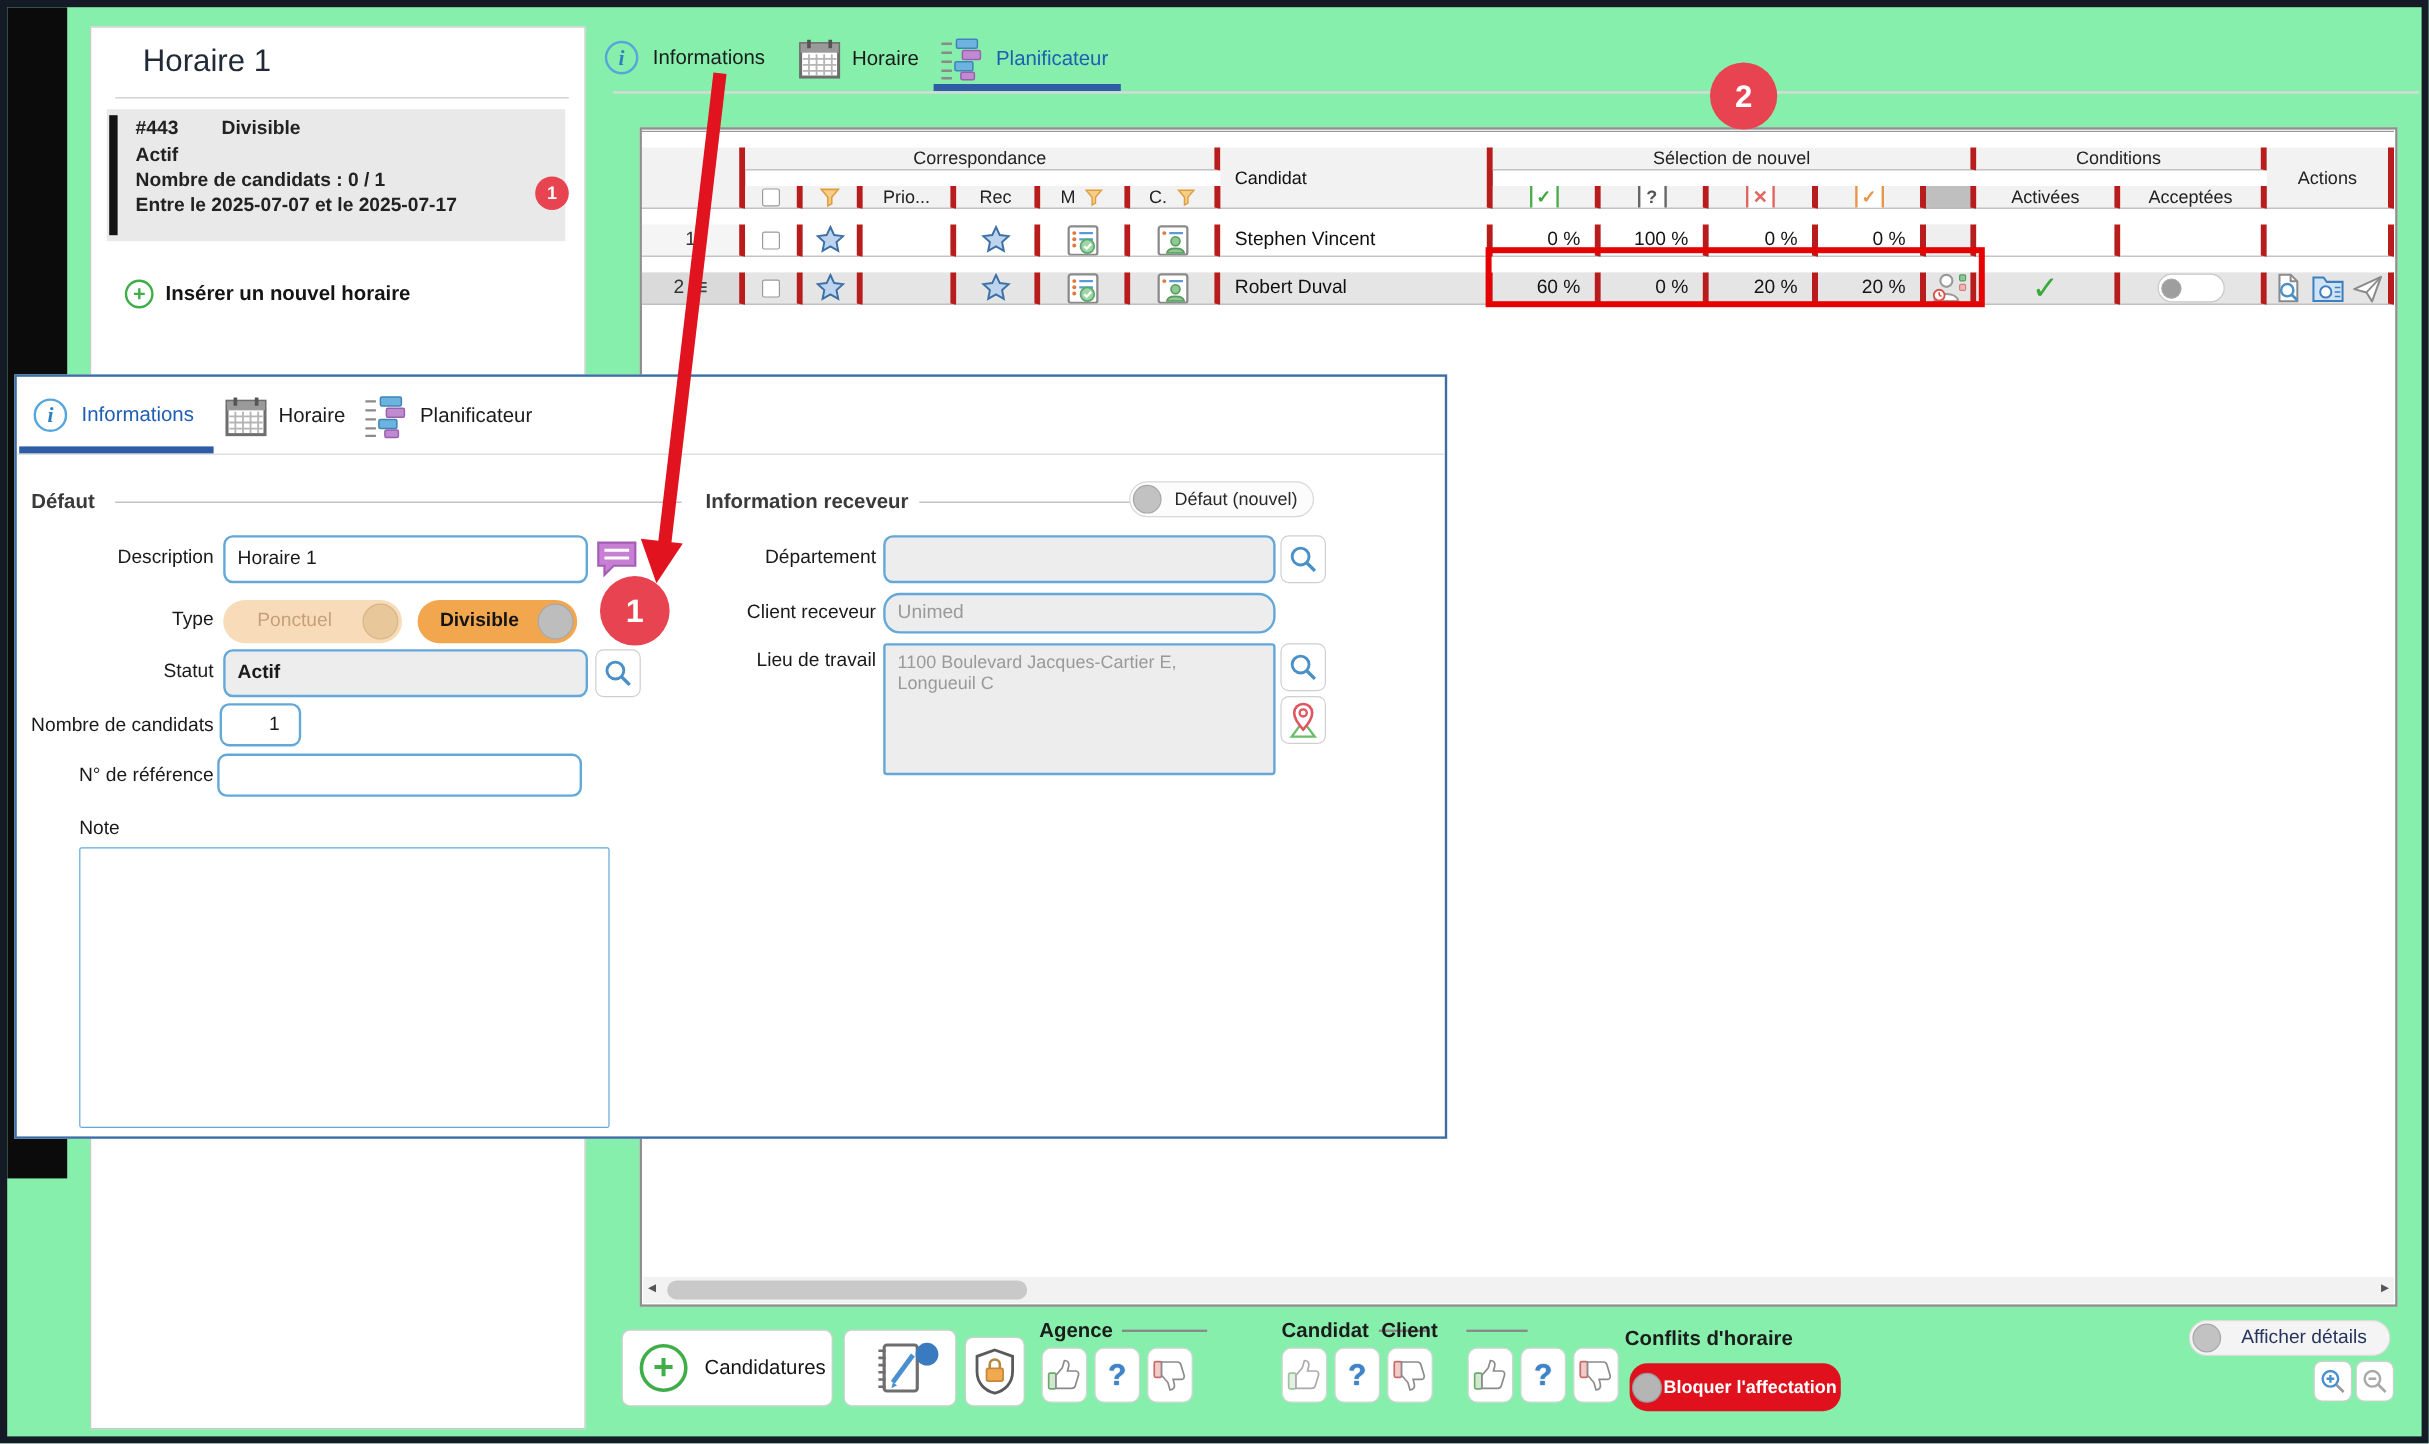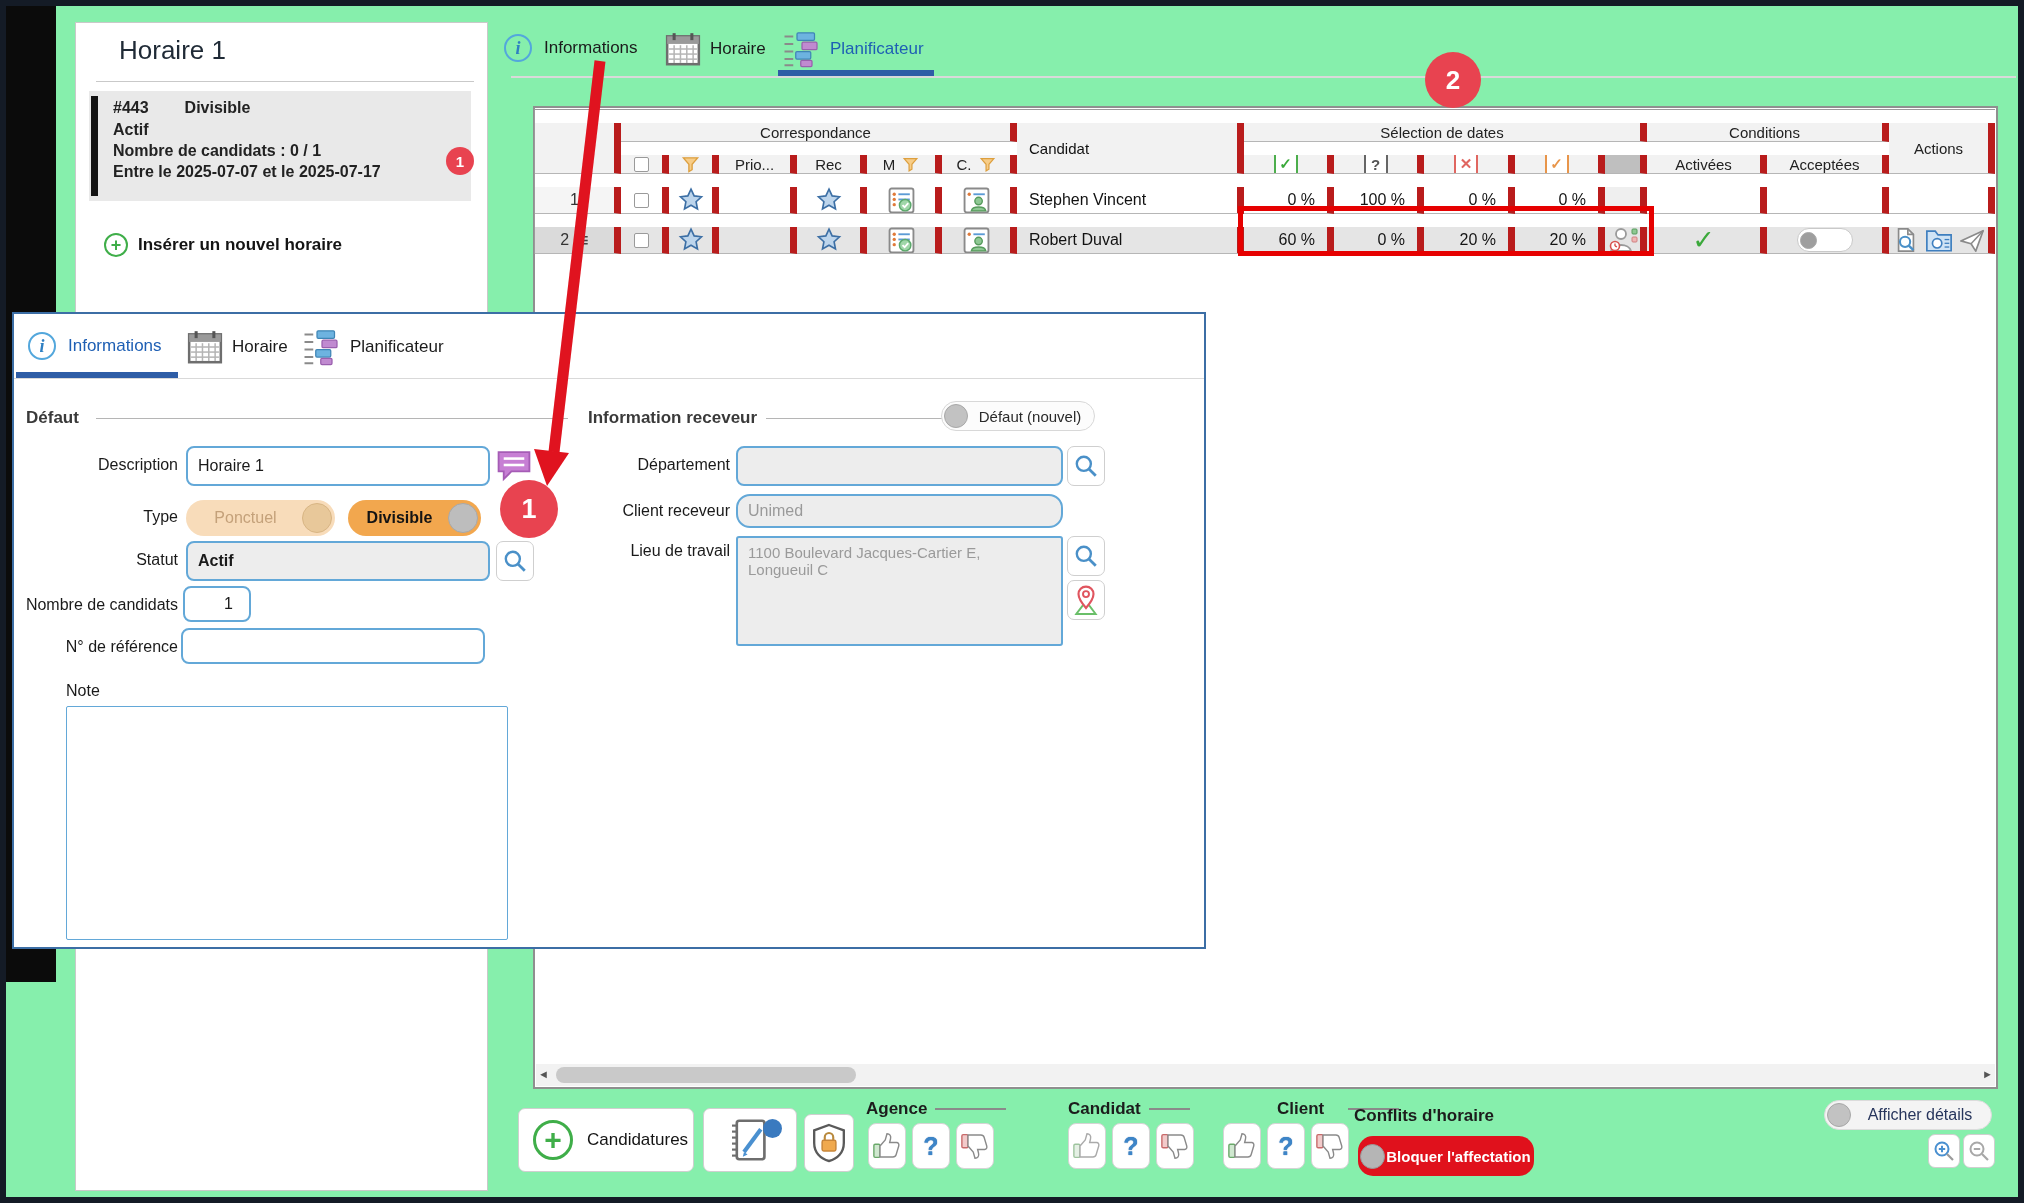--- a/index.html
+++ b/index.html
@@ -20,21 +20,21 @@
   .checkbox{width:15px;height:15px;border:1.5px solid #9a9a9a;border-radius:2px;background:#fff;}
   .field{border:2px solid #63a8d8;border-radius:8px;font-size:16px;color:#1a1a1a;padding:0 10px;outline:none;}
   .field.gray{background:#ededed;}
   .lbl{font-size:16px;color:#1a1a1a;text-align:right;}
   .group-hd{font-size:17px;font-weight:bold;color:#3a3a3a;}
   .hline{position:absolute;height:1px;background:#b5b5b5;}
   
   #grid{position:absolute;left:528px;top:103px;display:grid;
     grid-template-columns:86px 48px 50px 78px 70px 75px 75px 227px 90px 90px 91px 90px 42px 120px 122px 106px;
     grid-template-rows:32px 32px 40px 40px;border-left:1px solid #9a9a9a;border-top:1px solid #9a9a9a;z-index:2;}
-  .hc,.bc{border-right:7px solid #b91c1c;border-bottom:1px solid #b6b6b6;display:flex;align-items:center;justify-content:center;font-size:15px;color:#222;overflow:hidden;margin-top:13px;}
+  .hc,.bc{border-right:5px solid #b91c1c;border-bottom:1px solid #b6b6b6;display:flex;align-items:center;justify-content:center;font-size:15px;color:#222;overflow:hidden;margin-top:13px;}
   .hc{background:#f2f2f2;}
   .bc{background:#fff;font-size:16px;}
   .r2{background:#e5e5e5;}
   .numcell{background:#f5f5f5;color:#333;}
   .numcell.r2{background:#dadada;}
   .pct{justify-content:flex-end;padding-right:12px;color:#141414;}
   .namecell{justify-content:flex-start;padding-left:12px;font-weight:500;color:#111;}
   .hdrbox{width:24px;height:24px;border-radius:3px;background:#fff;display:flex;align-items:center;justify-content:center;font-size:15px;font-weight:bold;}
   
   .tb-group-lbl{font-size:17px;font-weight:bold;color:#1c1c1c;}
@@ -111,21 +111,21 @@
   <div class="tab-underline" style="left:772px;top:64px;width:156px;"></div>
   <div class="sep" style="left:505px;top:70px;width:1505px;"></div>
 
   <div class="abs" style="left:527px;top:100px;width:1465px;height:983px;border:2px solid #8f8f8f;background:#fff;z-index:1;"></div>
 
   <div id="grid">
 
     <div class="hc" style="grid-area:1/1/3/2;"></div>
     <div class="hc" style="grid-area:1/2/2/8;">Correspondance</div>
     <div class="hc namecell" style="grid-area:1/8/3/9;font-weight:400;">Candidat</div>
-    <div class="hc" style="grid-area:1/9/2/14;">Sélection de dates</div>
+    <div class="hc" style="grid-area:1/9/2/14;">Sélection de nouvel</div>
     <div class="hc" style="grid-area:1/14/2/16;">Conditions</div>
     <div class="hc" style="grid-area:1/16/3/17;">Actions</div>
 
     <div class="hc" style="grid-area:2/2/3/3;">
         <span class="checkbox"></span>
       </div>
     <div class="hc" style="grid-area:2/3/3/4;">
         <svg width="19" height="19" viewBox="0 0 20 20">
           <path d="M2.5 3h15l-5.8 6.8v5.7l-3.4 2v-7.7z" fill="#f7cd88" stroke="#dd9f3e" stroke-width="1.4"></path>
         </svg>
@@ -367,21 +367,21 @@
     </div>
   <div class="sq-btn" style="left:1150px;top:1117px;cursor:pointer;z-index:2;">
       <svg width="30" height="28" viewBox="0 0 34 32">
         <g transform="scale(1,-1) translate(0,-32)">
           <rect x="2" y="14" width="7" height="15" rx="1.5" fill="#f2caca" stroke="#c86a6a" stroke-width="1.6"></rect>
           <path d="M9 16l6-7 2-7c3 0 5 2 4 6l-1 4h8c2 0 3 2 2.4 4l-3 10c-.5 1.6-2 2.6-3.6 2.6H9z" fill="#fff" stroke="#8a8a8a" stroke-width="1.6"></path>
         </g>
       </svg>
     </div>
 
-  <div class="abs flex" style="left:1271px;top:1093px;width:122px;gap:24px;z-index:2;">
+  <div class="abs flex" style="left:1145px;top:1093px;width:122px;gap:24px;z-index:2;">
     <span class="tb-group-lbl">Client</span>
     <span style="flex:1;height:2px;background:#8a8a8a;"></span>
   </div>
   <div class="sq-btn" style="left:1217px;top:1117px;cursor:pointer;z-index:2;">
       <svg width="30" height="28" viewBox="0 0 34 32">
         <rect x="2" y="14" width="7" height="15" rx="1.5" fill="#cfe8cf" stroke="#6aa96a" stroke-width="1.6"></rect>
         <path d="M9 16l6-7 2-7c3 0 5 2 4 6l-1 4h8c2 0 3 2 2.4 4l-3 10c-.5 1.6-2 2.6-3.6 2.6H9z" fill="#fff" stroke="#8a8a8a" stroke-width="1.6"></path>
       </svg>
     </div>
   <div class="sq-btn" style="left:1261px;top:1117px;cursor:pointer;z-index:2;">

